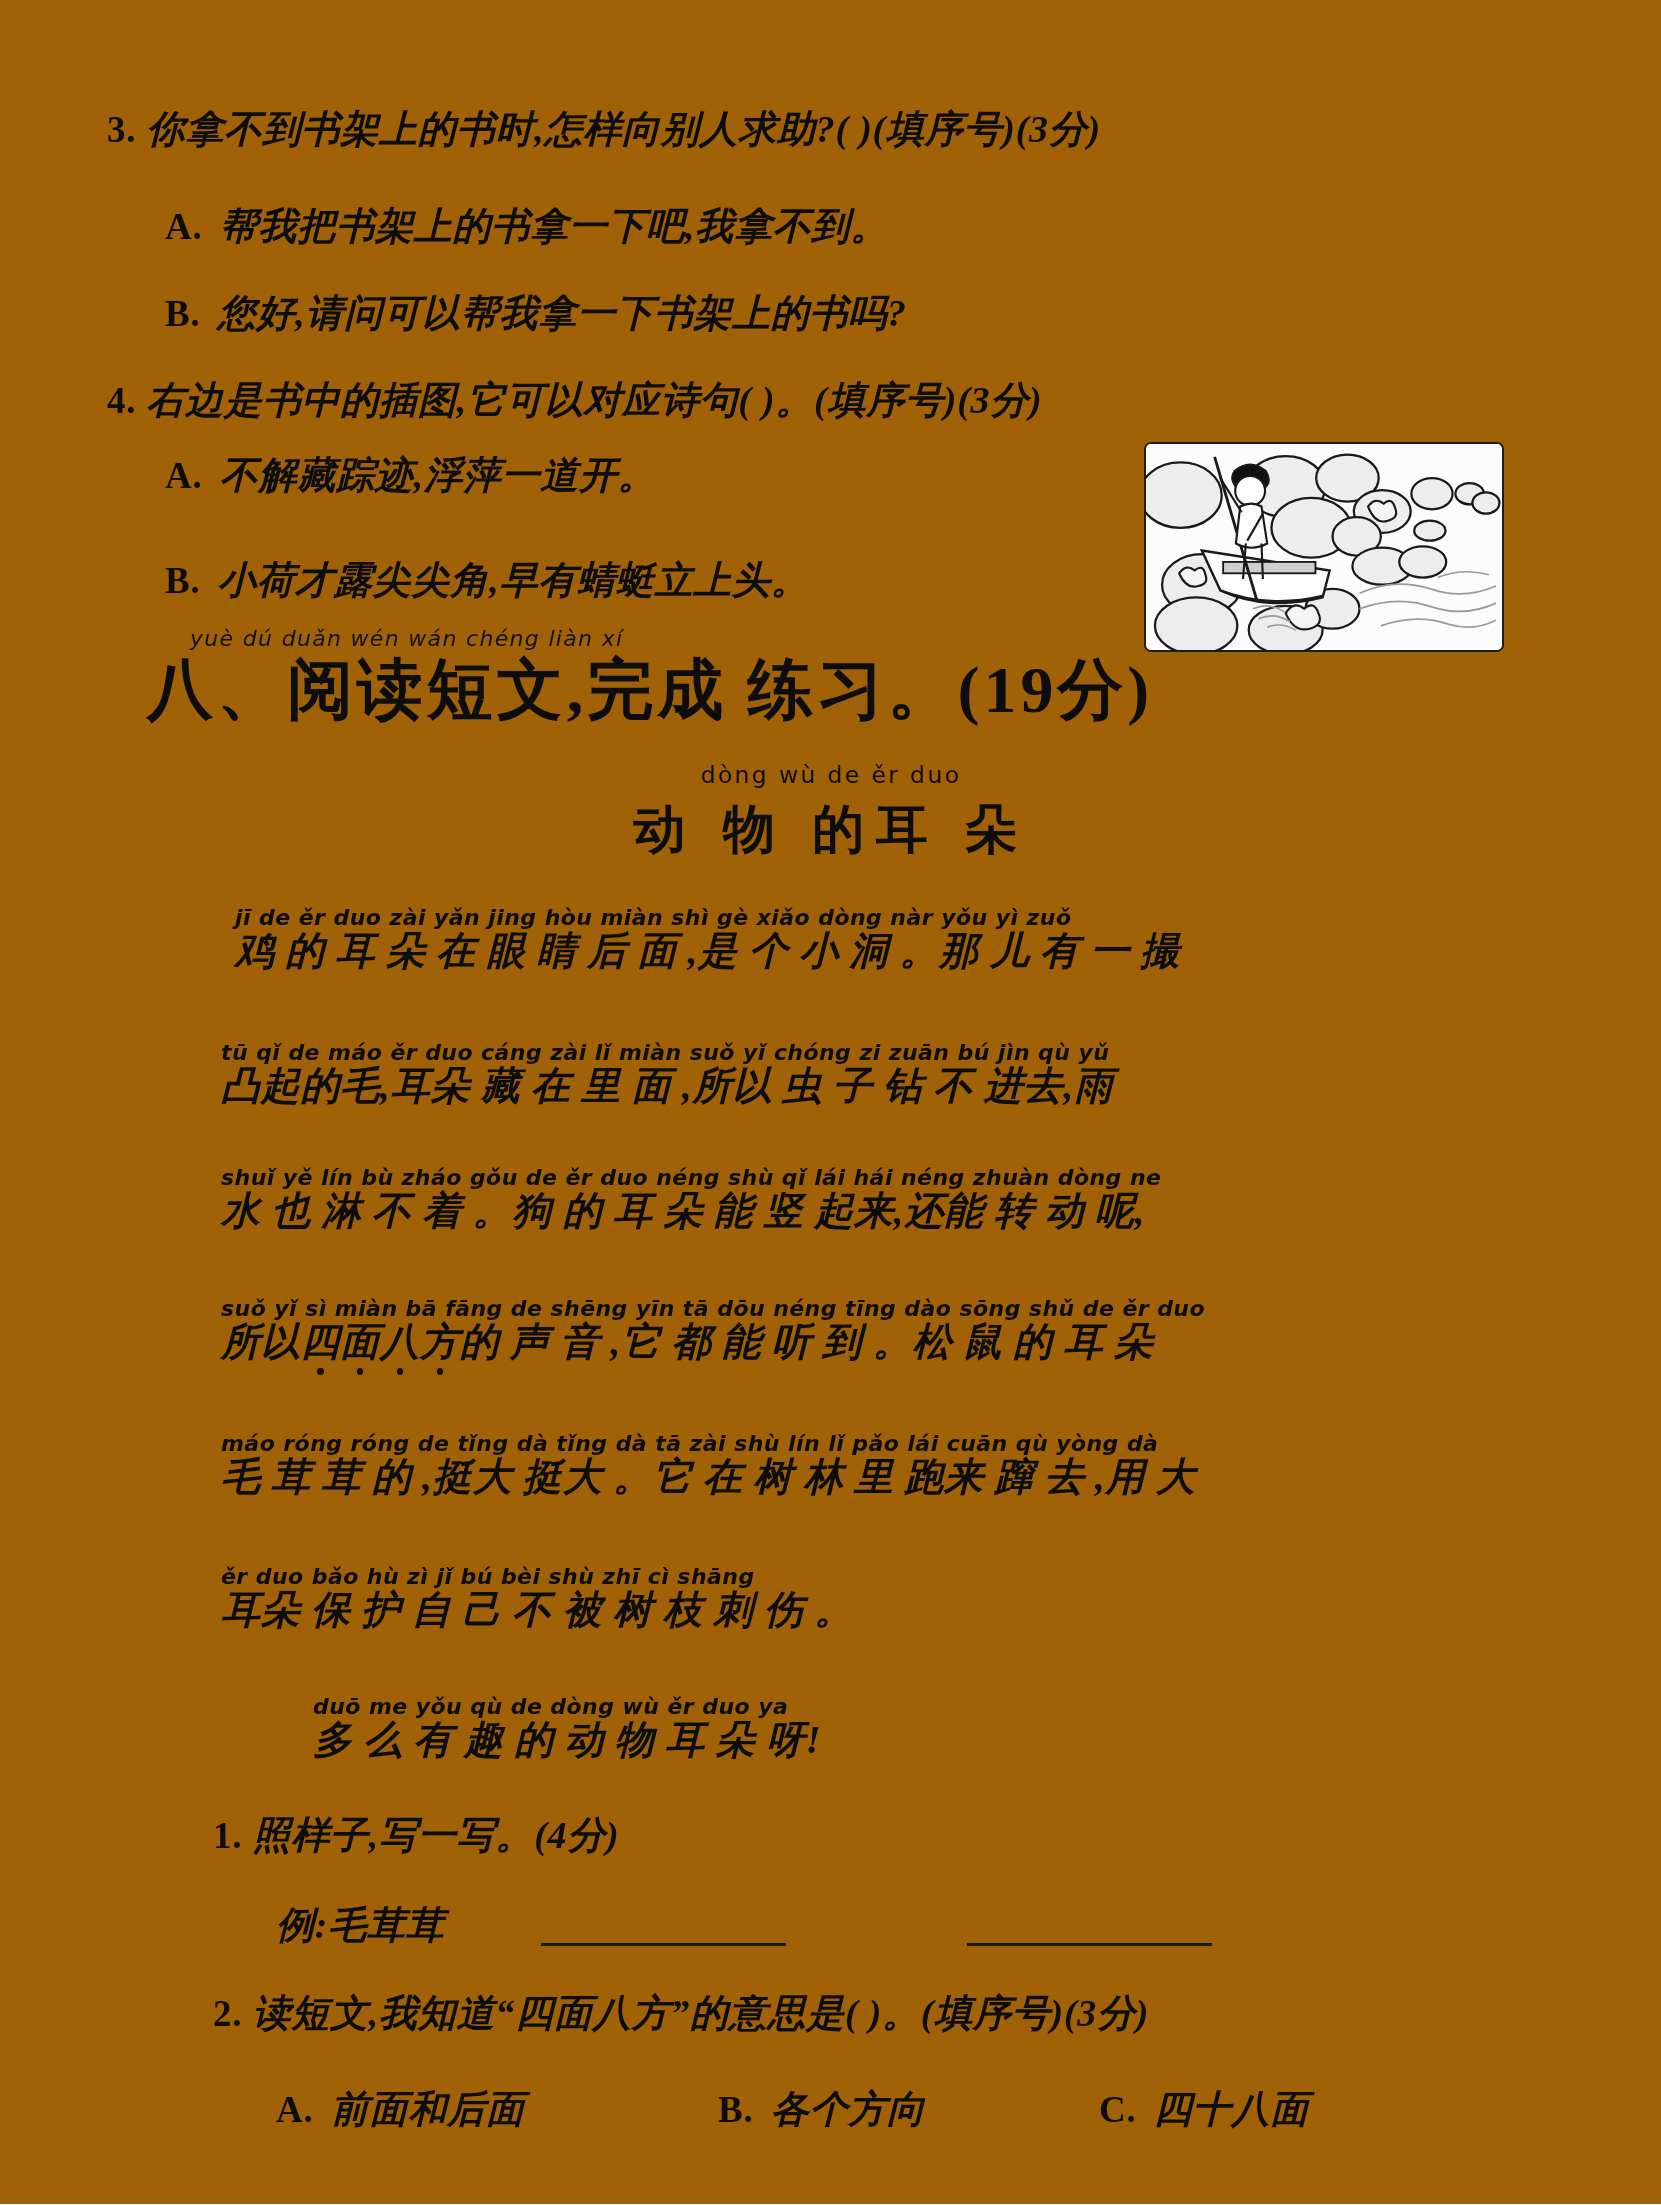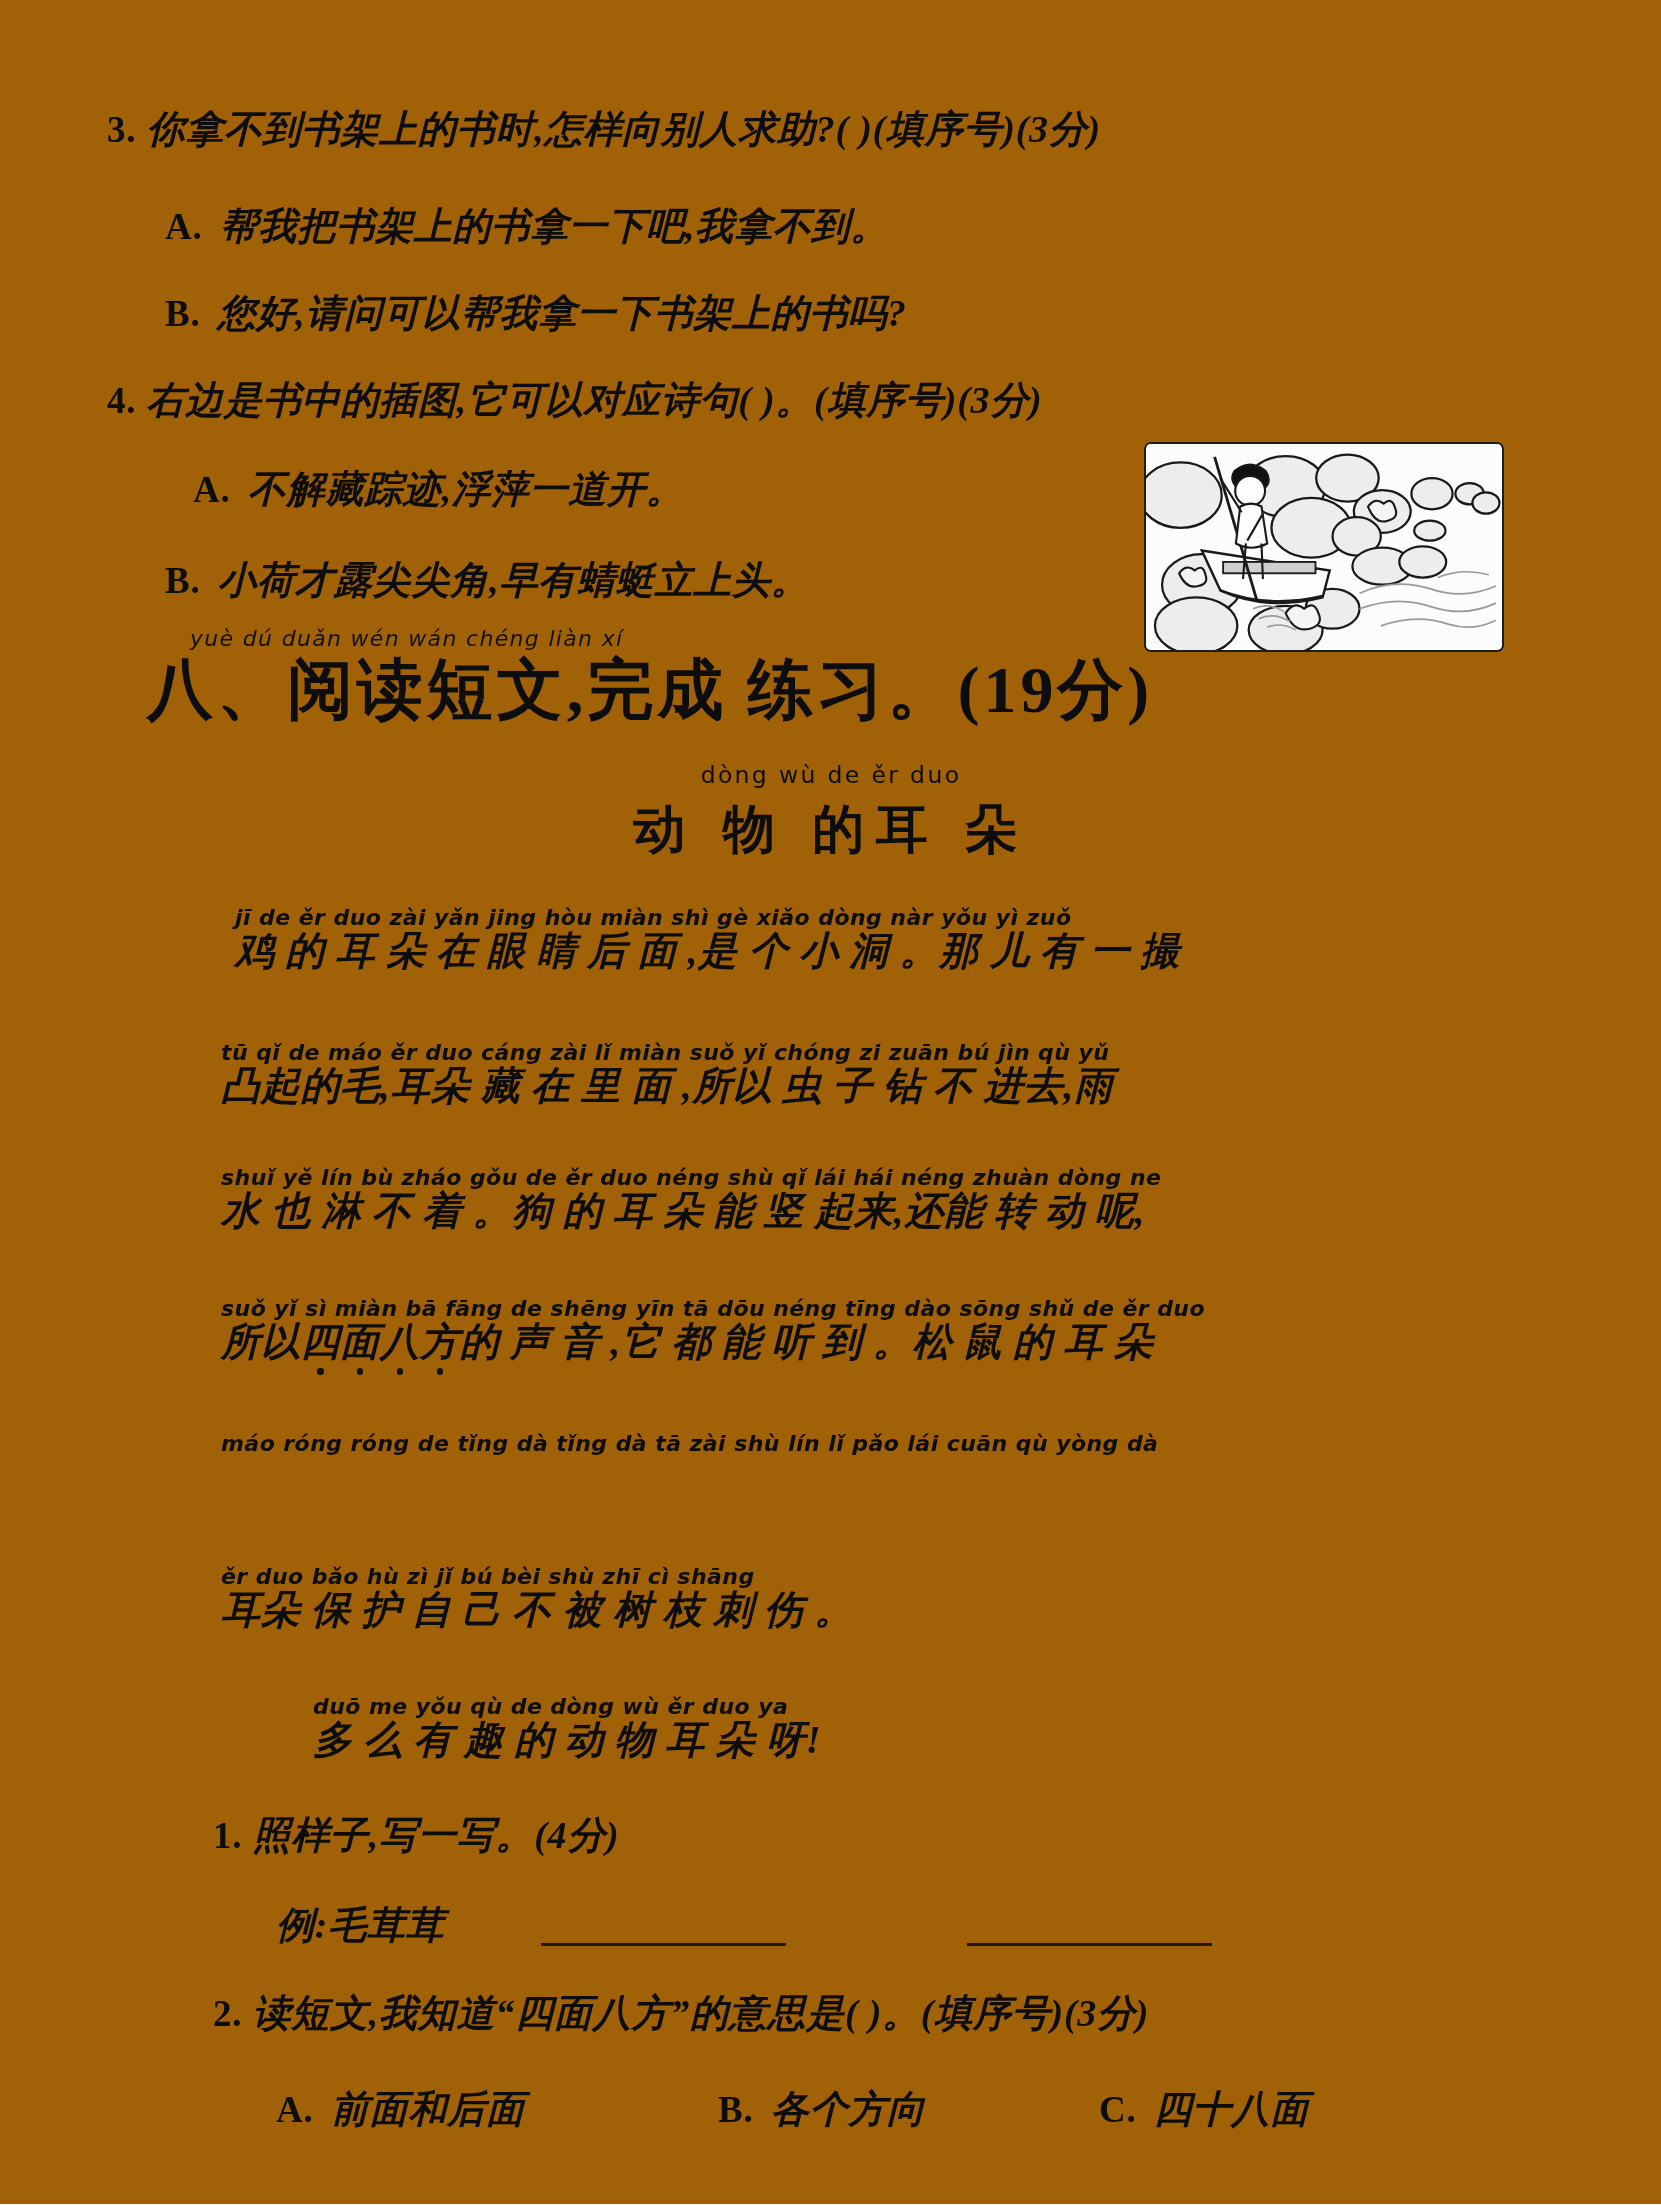--- a/index.html
+++ b/index.html
@@ -170,21 +170,21 @@
   <div class="opt kai" style="left:165px; top:288px;">
     <span class="optletter">B.</span>
     <span>您好,请问可以帮我拿一下书架上的书吗?</span>
   </div>
 
   <div class="qline kai" style="left:107px; top:381px;">
     <span class="qnum">4.</span>
     <span>右边是书中的插图,它可以对应诗句(        )。(填序号)(3分)</span>
   </div>
 
-  <div class="opt kai" style="left:165px; top:464px;margin-left:28px;">
+  <div class="opt kai" style="left:165px; top:450px;">
     <span class="optletter">A.</span>
     <span>不解藏踪迹,浮萍一道开。</span>
   </div>
 
   <div class="opt kai" style="left:165px; top:555px;">
     <span class="optletter">B.</span>
     <span>小荷才露尖尖角,早有蜻蜓立上头。</span>
   </div>
 
   <div class="illus">
@@ -265,20 +265,21 @@
     <span class="hz">水 也 淋 不 着 。狗 的 耳 朵 能 竖 起来,还能 转 动 呢,</span>
   </div>
 
   <div class="pline kai" style="left:221px; top:1296px;">
     <span class="py">suǒ yǐ  sì  miàn bā fāng de shēng yīn   tā dōu néng tīng dào    sōng shǔ de  ěr duo</span>
     <span class="hz"><span>所以</span><span id="emph-group"><span class="emph">四</span><span class="emph">面</span><span class="emph">八</span><span class="emph">方</span></span><span>的 声 音 ,它 都 能 听 到 。松 鼠 的 耳 朵</span></span>
   </div>
 
   <div class="pline kai" style="left:221px; top:1431px;">
     <span class="py">máo róng róng de   tǐng dà tǐng dà     tā zài shù lín  lǐ  pǎo lái cuān qù   yòng dà</span>
+    <span class="hz">毛 茸 茸 的 ,挺大 挺大 。它 在 树 林 里 跑来 蹿 去 ,用 大</span>
   </div>
 
   <div class="pline kai" style="left:221px; top:1564px;">
     <span class="py">ěr duo bǎo hù  zì   jǐ  bú bèi shù zhī  cì  shāng</span>
     <span class="hz">耳朵 保 护 自 己 不 被 树 枝 刺  伤  。</span>
   </div>
 
   <div class="pline kai" style="left:313px; top:1694px;">
     <span class="py">duō me yǒu qù  de dòng wù  ěr duo ya</span>
     <span class="hz">多 么 有 趣 的 动 物 耳 朵 呀!</span>

